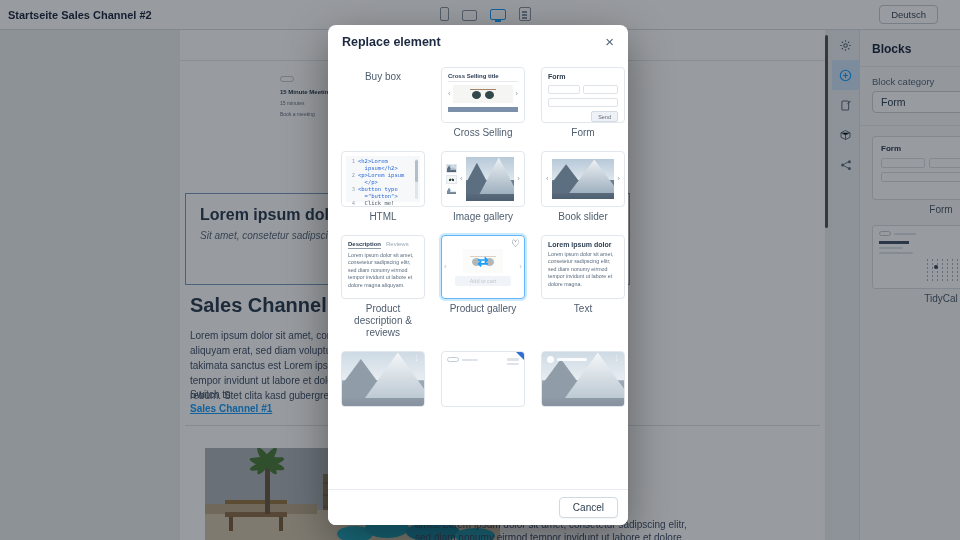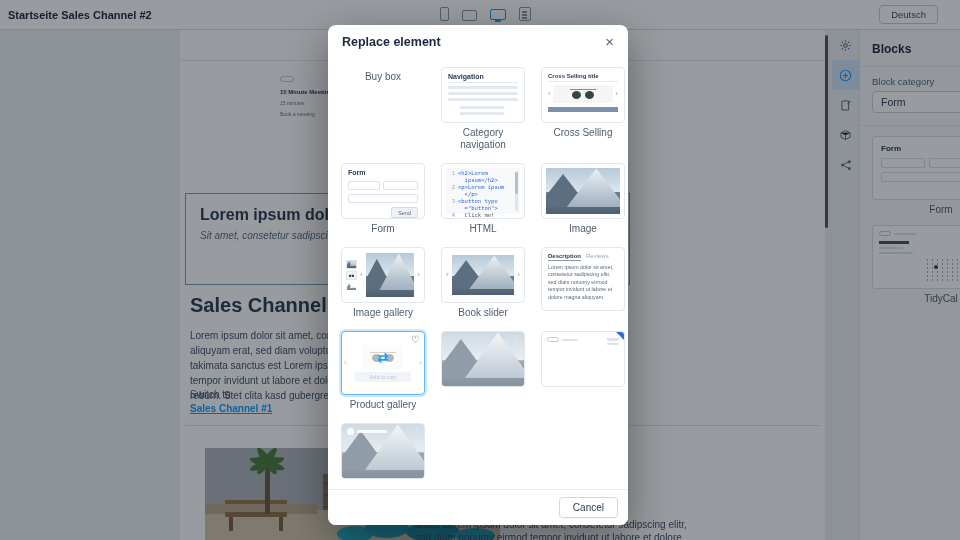--- a/index.html
+++ b/index.html
@@ -284,31 +284,20 @@
     <div class="m-title">Replace element</div>
     <div class="m-close">×</div>
   </div>
 
   <div class="m-body">
 
     <div class="tile">
       <div class="tl">Buy box</div>
     </div>
 
-    <div class="tile">
-      <div class="tp">
-        <div class="tph u">Navigation</div>
-        <div class="sk" style="width:100%"></div>
-        <div class="sk" style="width:100%"></div>
-        <div class="sk" style="width:100%"></div>
-        <div class="sk" style="width:44px;margin-left:12px;margin-top:5px"></div>
-        <div class="sk" style="width:44px;margin-left:12px"></div>
-      </div>
-      <div class="tl">Category navigation</div>
-    </div>
 
     <div class="tile">
       <div class="tp">
         <div class="tph u" style="font-size:6px">Cross Selling title</div>
         <div style="display:flex;align-items:center;gap:2px;margin-top:3px">
           <span class="chv">‹</span>
           <div class="sgbox" style="flex:1;height:18px">
               <div class="sg"></div>
             </div>
           <span class="chv">›</span>
@@ -361,26 +350,20 @@
           <div class="crow">
               <span class="cnum">4</span>
               <span class="ct plain">  Click me!</span>
             </div>
           <div class="csb"></div>
         </div>
       </div>
       <div class="tl">HTML</div>
     </div>
 
-    <div class="tile">
-      <div class="tp" style="padding:4px">
-        <div class="mtn" style="width:100%;height:100%"></div>
-      </div>
-      <div class="tl">Image</div>
-    </div>
 
     <div class="tile">
       <div class="tp" style="padding:4px">
         <div class="gal">
           <div class="thumbs">
             <div class="th mtn"></div>
             <div class="th thsg"></div>
             <div class="th mtn light"></div>
           </div>
           <span class="chv">‹</span>
@@ -402,38 +385,46 @@
 
 
     <div class="tile tall">
       <div class="tp">
         <div class="tabs">
           <span class="tabA">Description</span>
           <span class="tabB">Reviews</span>
         </div>
         <div class="desc">Lorem ipsum dolor sit amet, consetetur sadipscing elitr, sed diam nonumy eirmod tempor invidunt ut labore et dolore magna aliquyam.</div>
       </div>
+      <div class="tl">Product description &amp; reviews</div>
     </div>
 
     <div class="tile tall">
       <div class="tp sel">
         <span class="heart">♡</span>
         <span class="swap">⇄</span>
         <span class="schv" style="left:2px">‹</span>
         <span class="schv" style="right:2px">›</span>
         <div class="fade" style="display:flex;flex-direction:column;align-items:center;justify-content:center;height:100%;gap:3px">
           <div class="sgbox" style="width:40px;height:24px">
               <div class="sg"></div>
             </div>
           <div class="atc" style="width:56px;margin-top:0;background:#d9e3ef">Add to cart</div>
         </div>
       </div>
       <div class="tl">Product gallery</div>
     </div>
 
+    <div class="tile tall">
+      <div class="tp">
+        <div class="tph">Lorem ipsum dolor</div>
+        <div class="desc">Lorem ipsum dolor sit amet, consetetur sadipscing elitr, sed diam nonumy eirmod tempor invidunt ut labore et dolore magna.</div>
+      </div>
+      <div class="tl">Text</div>
+    </div>
 
     <div class="tile">
       <div class="tp p0">
         <div class="mtn" style="width:100%;height:100%"></div>
         <div class="haze"></div>
         <span class="vdots">⋮</span>
 
       </div>
 
     </div>

